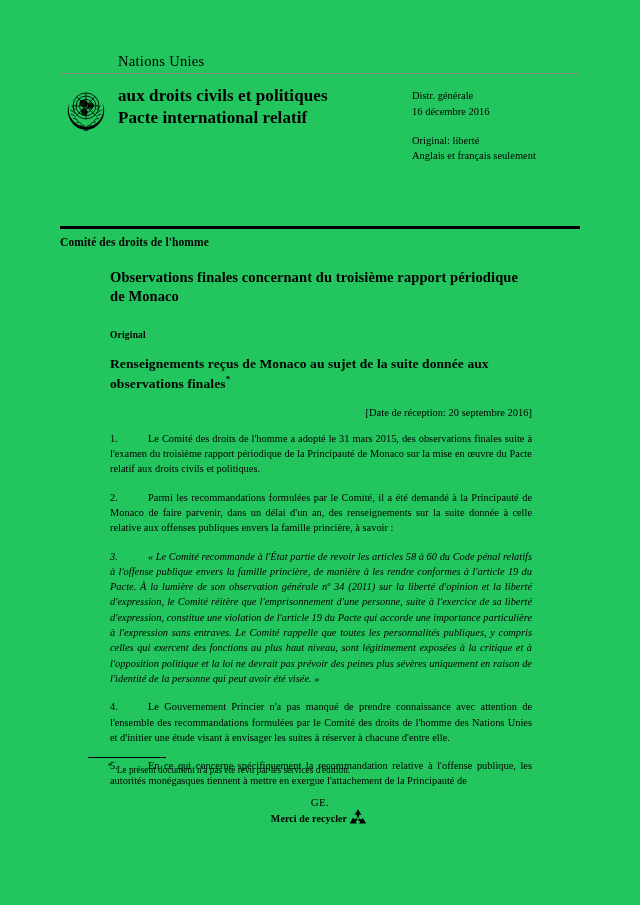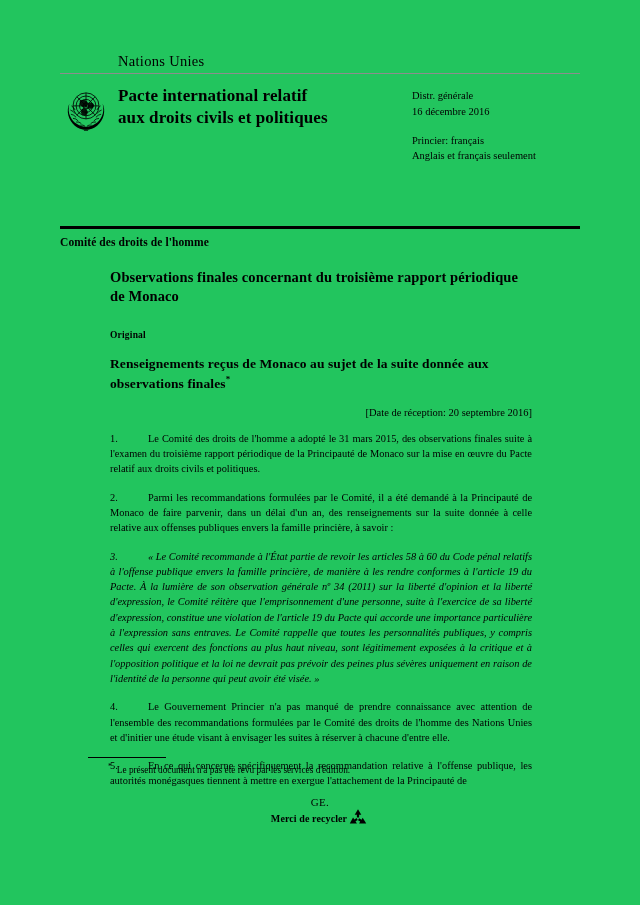--- a/index.html
+++ b/index.html
@@ -269,32 +269,32 @@
               <path d="M75 68 q-6 0 -10 5"></path>
             <path d="M69 75 q-6 -1 -10 3"></path>
               <path d="M61 81 q-6 -1 -9 2"></path>
           </g>
           <path d="M44 88 h12 M46 91 h8" stroke="#000" stroke-width="1.6"></path>
         </svg>
       </div>
 
       <div class="title-col">
         <div class="pact-title">
+          <div>aux droits civils et politiques</div>
           <div>Pacte international relatif</div>
-          <div>aux droits civils et politiques</div>
         </div>
       </div>
 
       <div class="meta-col">
         <div class="meta-block">
           <div class="meta-line">Distr. générale</div>
           <div class="meta-line">16 décembre 2016</div>
         </div>
         <div class="meta-block">
-          <div class="meta-line">Princier: français</div>
+          <div class="meta-line">Original: liberté</div>
           <div class="meta-line">Anglais et français seulement</div>
         </div>
       </div>
 
     </div>
   </div>
 
   <div class="rule-thick"></div>
 
   <div class="committee">Comité des droits de l'homme</div>

